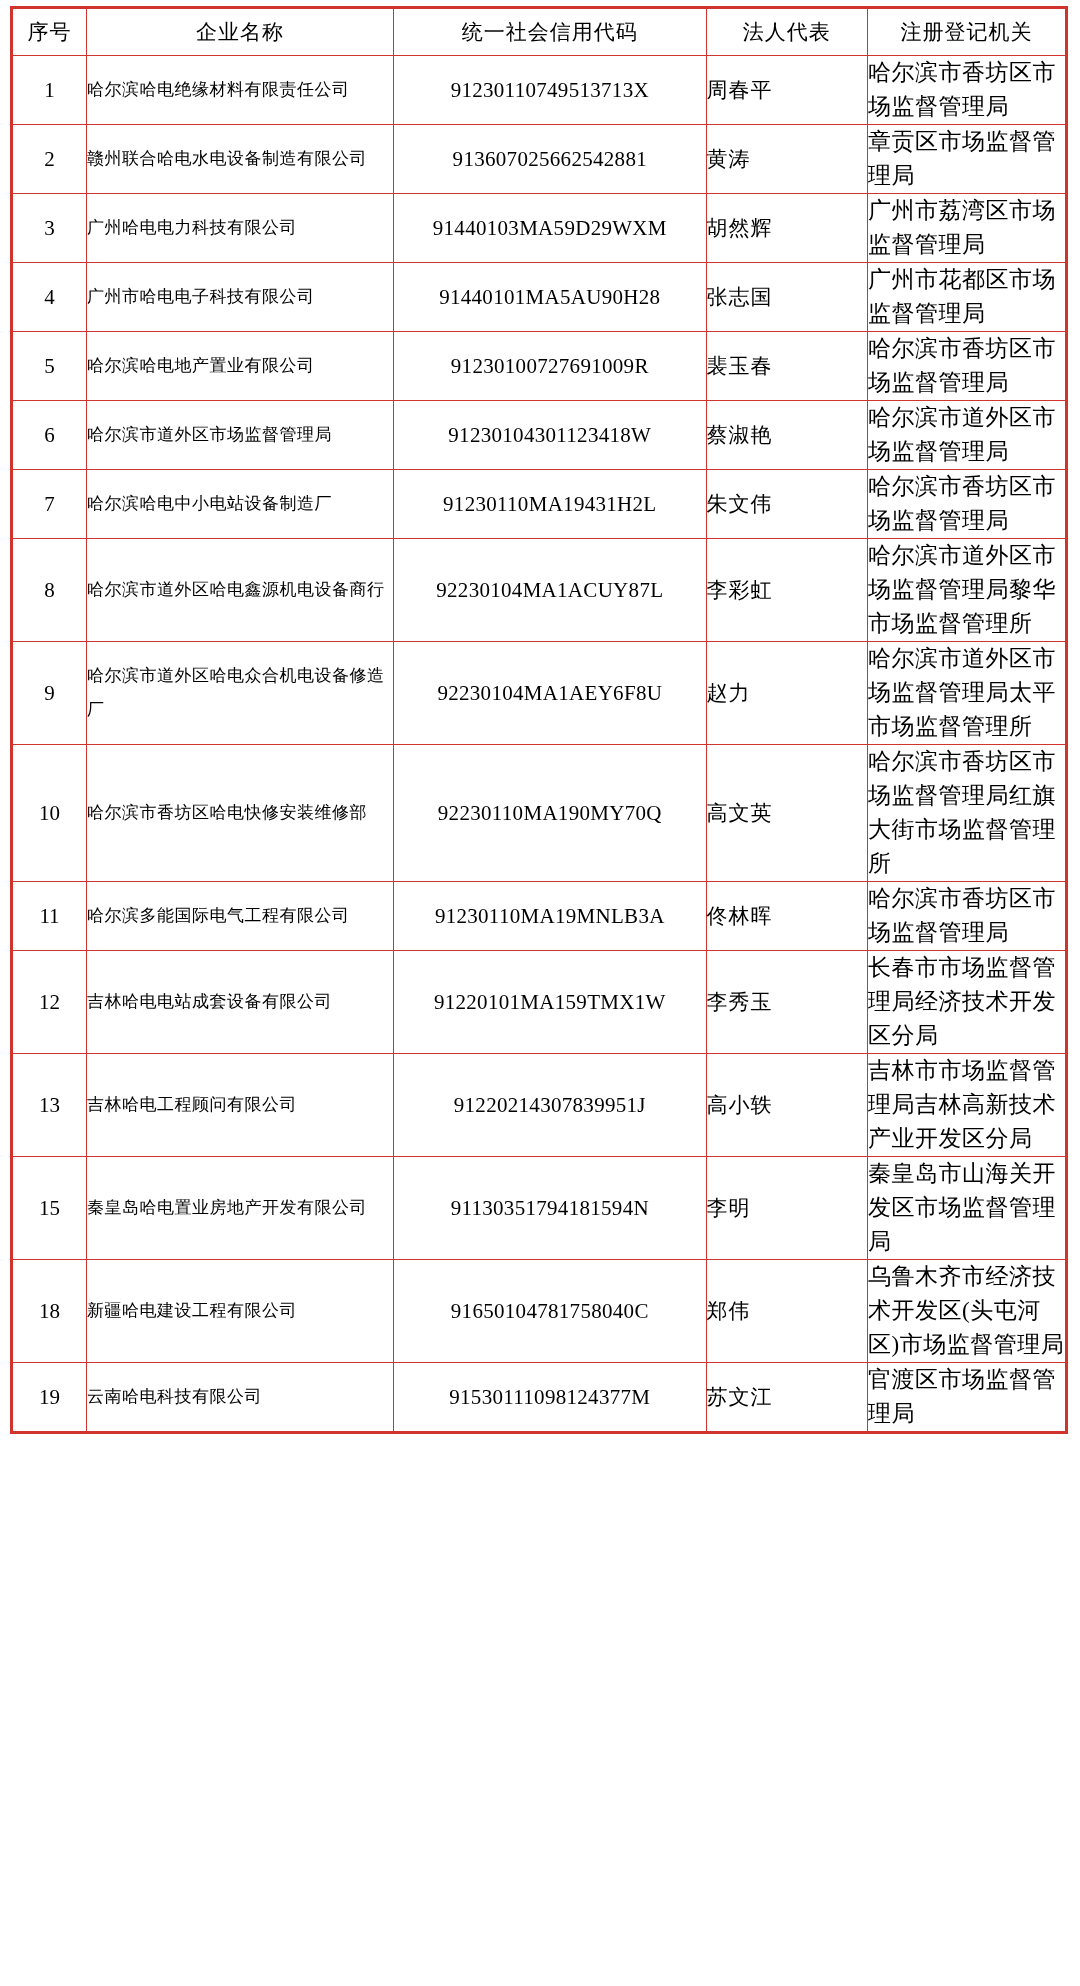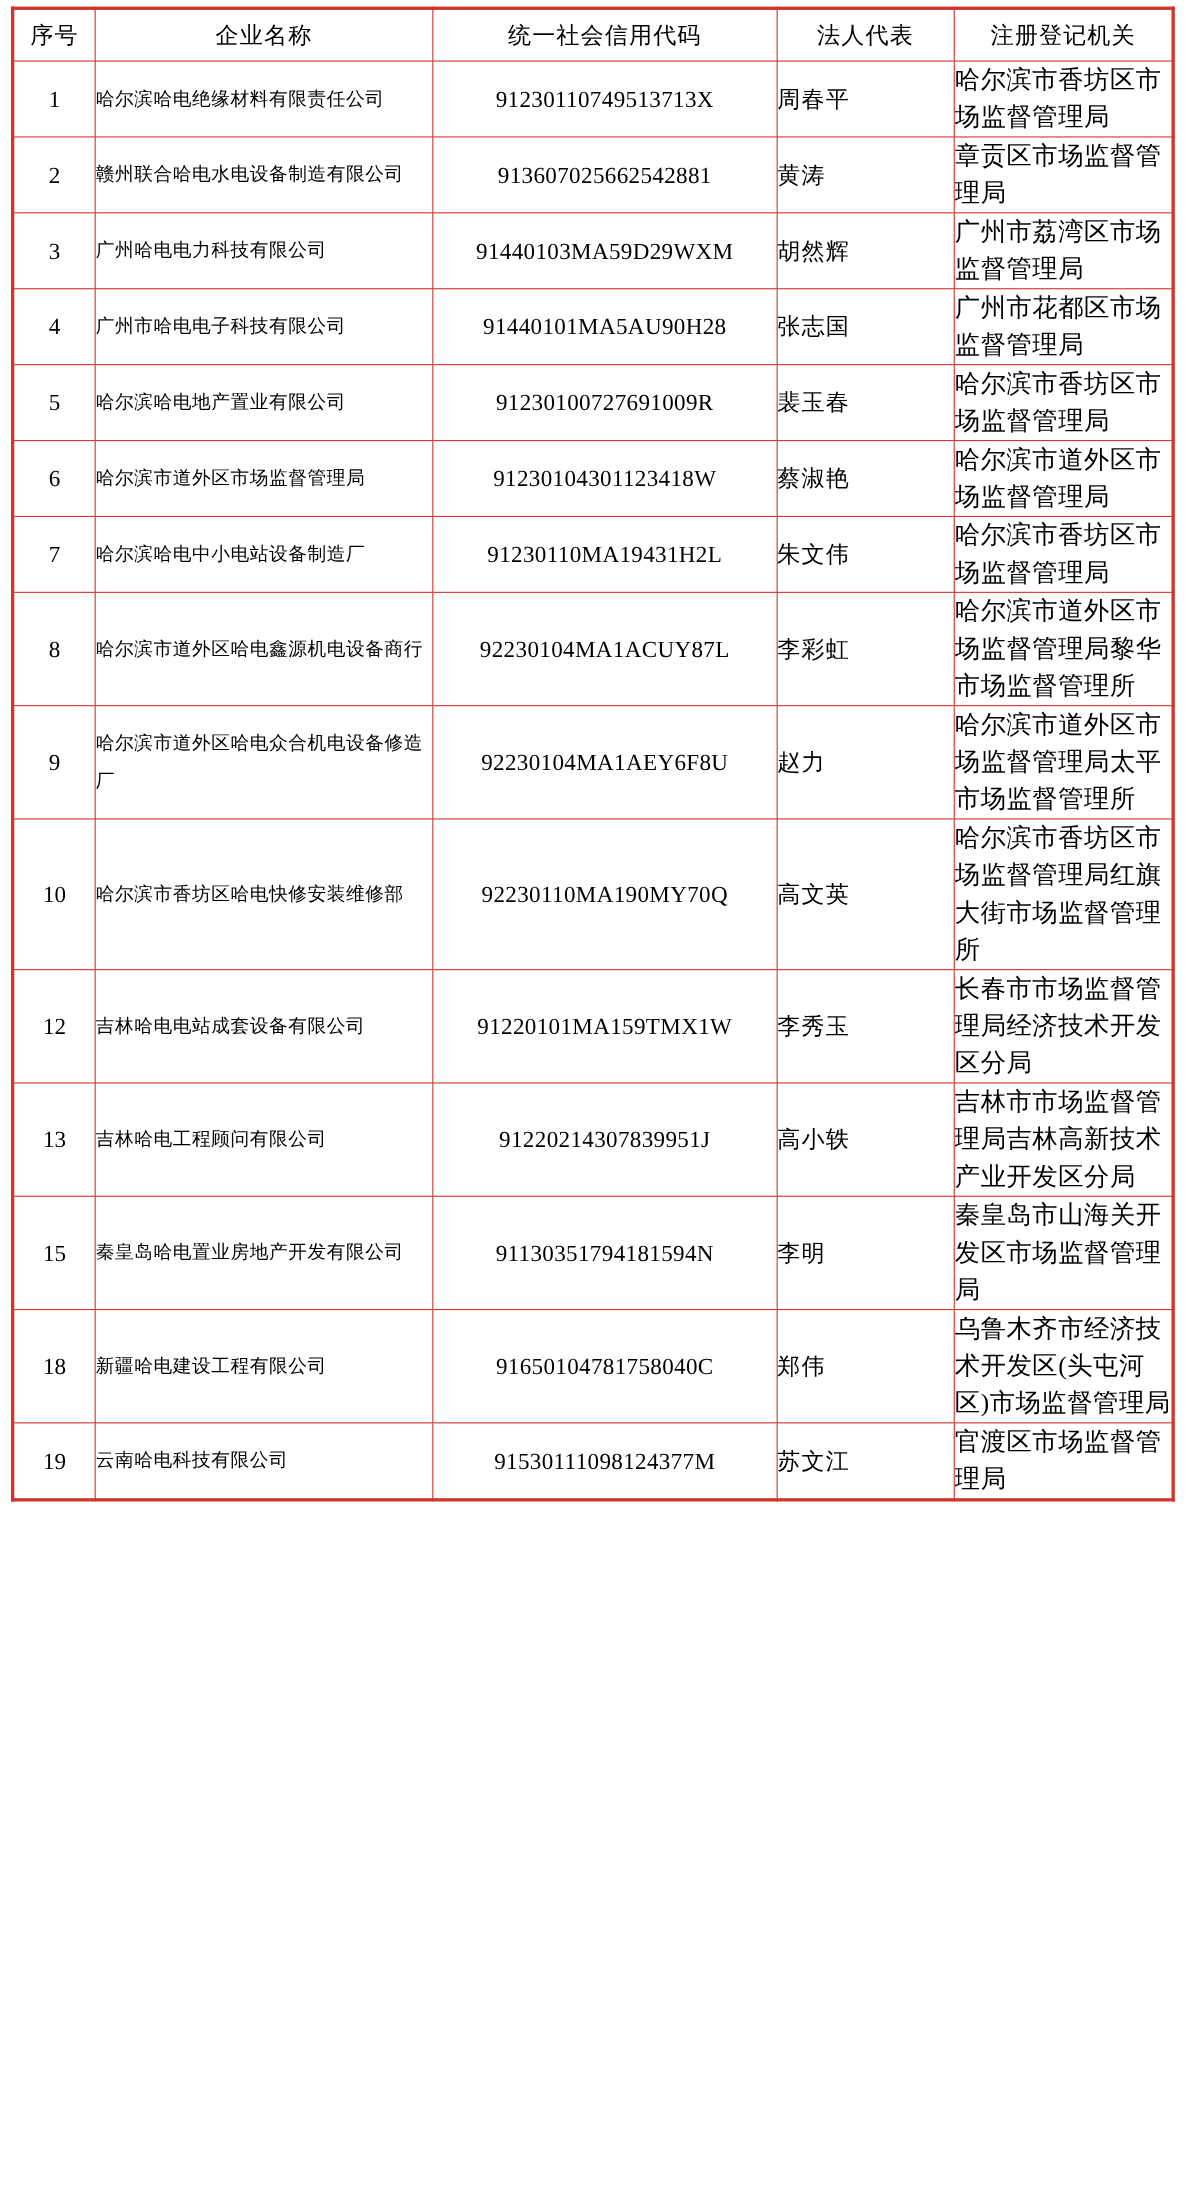--- a/index.html
+++ b/index.html
@@ -164,20 +164,27 @@
         <td class="org">哈尔滨市道外区市场监督管理局太平市场监督管理所</td>
       </tr>
       <tr>
         <td class="seq">10</td>
         <td class="name">哈尔滨市香坊区哈电快修安装维修部</td>
         <td class="code">92230110MA190MY70Q</td>
         <td class="legal">高文英</td>
         <td class="org">哈尔滨市香坊区市场监督管理局红旗大街市场监督管理所</td>
       </tr>
       <tr>
+        <td class="seq">11</td>
+        <td class="name">哈尔滨多能国际电气工程有限公司</td>
+        <td class="code">91230110MA19MNLB3A</td>
+        <td class="legal">佟林晖</td>
+        <td class="org">哈尔滨市香坊区市场监督管理局</td>
+      </tr>
+      <tr>
         <td class="seq">12</td>
         <td class="name">吉林哈电电站成套设备有限公司</td>
         <td class="code">91220101MA159TMX1W</td>
         <td class="legal">李秀玉</td>
         <td class="org">长春市市场监督管理局经济技术开发区分局</td>
       </tr>
       <tr>
         <td class="seq">13</td>
         <td class="name">吉林哈电工程顾问有限公司</td>
         <td class="code">91220214307839951J</td>

